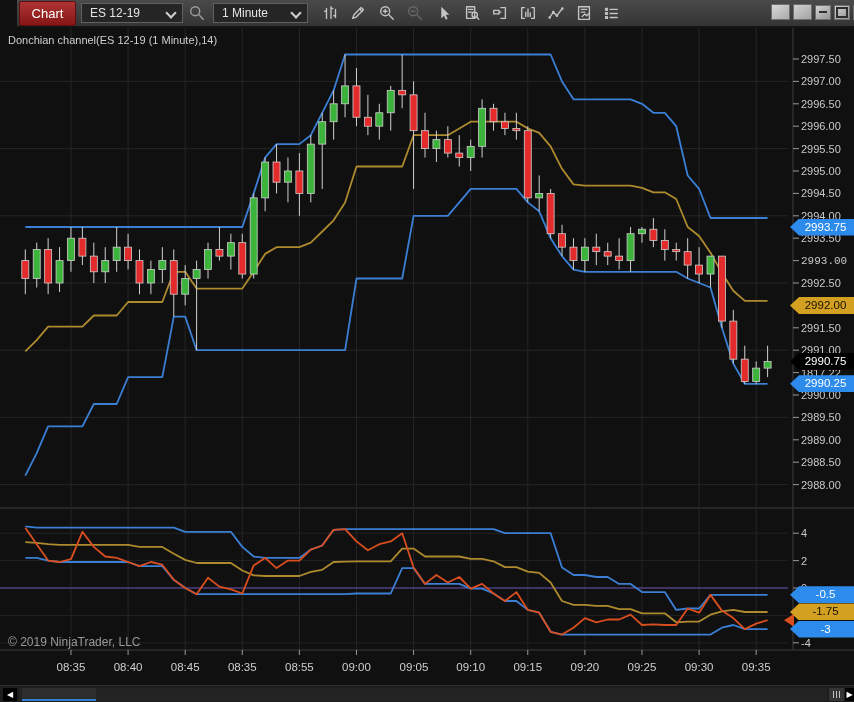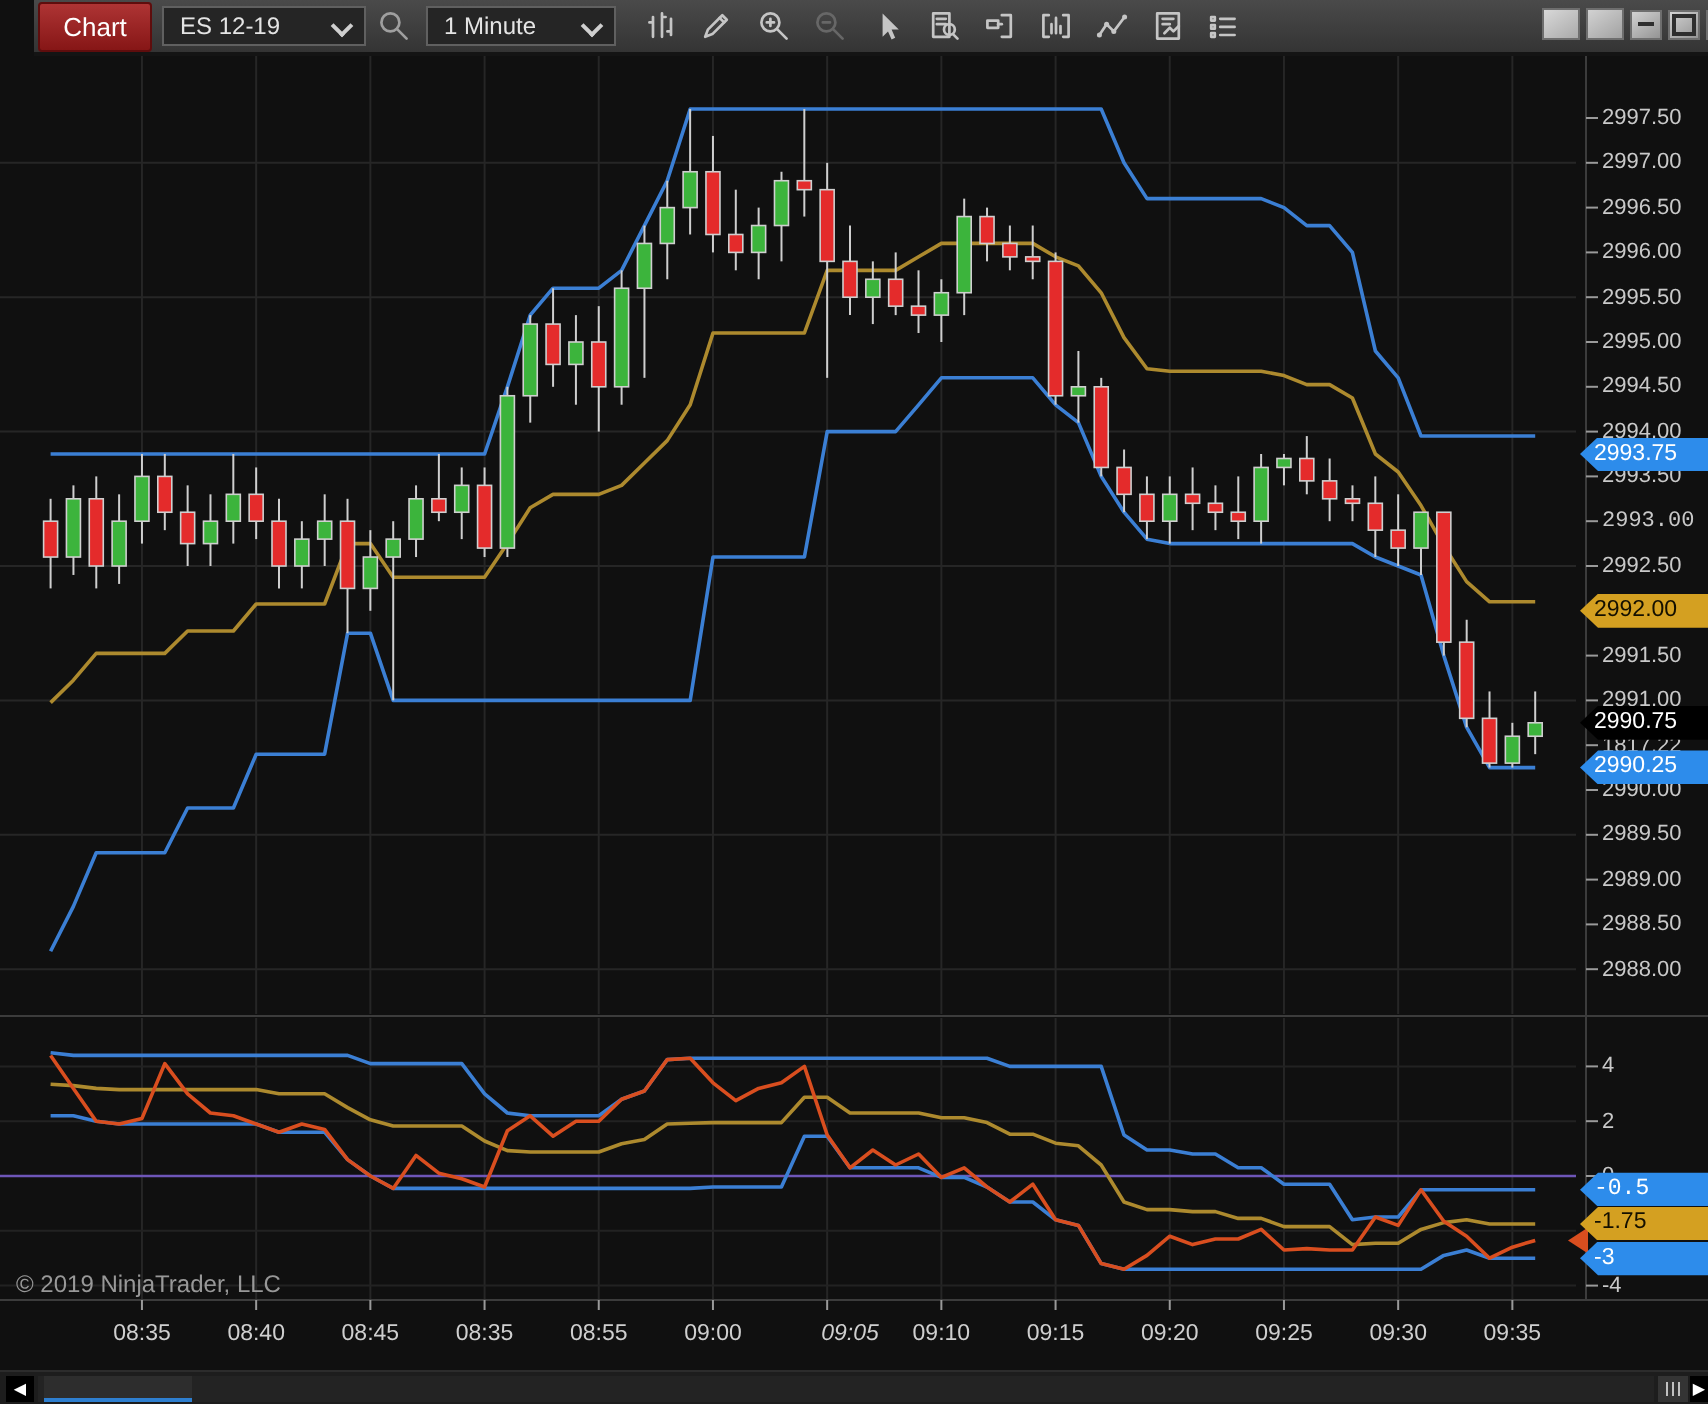--- a/index.html
+++ b/index.html
@@ -31,21 +31,21 @@
   #chart-area{position:absolute;left:0;top:28px;width:854px;height:657px;background:#101010;}
   #plot{position:absolute;left:0;top:0;}
   .panel-label{position:absolute;left:8px;color:#cfcfcf;font-size:11px;z-index:2;white-space:nowrap;}
   #price-label{top:6px;}
   #mom-label{top:485px;}
   #copyright{position:absolute;left:8px;top:607px;color:#989898;font-size:12px;z-index:2;}
   .tick-label{position:absolute;left:801px;width:52px;color:#c9c9c9;font-size:11px;line-height:12px;z-index:1;}
   .time-label{position:absolute;width:44px;text-align:center;color:#cfcfcf;font-size:11.5px;top:633px;z-index:1;}
   .marker{position:absolute;left:790px;width:64px;height:17px;z-index:3;
     clip-path:polygon(0 50%,9px 0,100% 0,100% 100%,9px 100%);
-    font-size:11.5px;line-height:17px;padding-left:7px;box-sizing:border-box;}
+    font-size:11.5px;line-height:17px;text-align:center;padding-left:7px;box-sizing:border-box;}
   #mom-arrow{position:absolute;left:784px;width:10px;height:13px;background:#d94e1f;z-index:2;
     clip-path:polygon(0 50%,100% 0,100% 100%);}
   
   #scrollbar{position:absolute;left:0;top:685px;width:854px;height:17px;background:#1d1d1d;border-top:1px solid #2c2c2c;}
   #sb-left{position:absolute;left:3px;top:2px;width:14px;height:13px;background:#000;color:#fff;
     font-size:8px;line-height:13px;text-align:center;}
   #sb-track{position:absolute;left:19px;top:2px;width:808px;height:13px;background:#232323;}
   #sb-range{position:absolute;left:3px;top:0;width:74px;height:11px;background:#2d2d2d;border-bottom:2px solid #2e7fd0;}
   #sb-grip{position:absolute;left:829px;top:2px;width:15px;height:13px;background:#343434;
     display:flex;gap:2px;align-items:center;justify-content:center;}
@@ -378,20 +378,21 @@
         <line x1="299.38" y1="622" x2="299.38" y2="627" stroke="#9a9a9a" stroke-width="1"></line>
         <line x1="356.48" y1="622" x2="356.48" y2="627" stroke="#9a9a9a" stroke-width="1"></line>
         <line x1="413.58" y1="622" x2="413.58" y2="627" stroke="#9a9a9a" stroke-width="1"></line>
         <line x1="470.68" y1="622" x2="470.68" y2="627" stroke="#9a9a9a" stroke-width="1"></line>
         <line x1="527.78" y1="622" x2="527.78" y2="627" stroke="#9a9a9a" stroke-width="1"></line>
         <line x1="584.88" y1="622" x2="584.88" y2="627" stroke="#9a9a9a" stroke-width="1"></line>
         <line x1="641.9799999999999" y1="622" x2="641.9799999999999" y2="627" stroke="#9a9a9a" stroke-width="1"></line>
         <line x1="699.0799999999999" y1="622" x2="699.0799999999999" y2="627" stroke="#9a9a9a" stroke-width="1"></line>
         <line x1="756.18" y1="622" x2="756.18" y2="627" stroke="#9a9a9a" stroke-width="1"></line>
       </svg>
+    <div class="panel-label" id="price-label">Donchian channel(ES 12-19 (1 Minute),14)</div>
     <div id="copyright">© 2019 NinjaTrader, LLC</div>
     <div id="price-axis">
         <div class="tick-label" style="top: 25px;">2997.50</div>
         <div class="tick-label" style="top: 47.4px;">2997.00</div>
         <div class="tick-label" style="top: 69.8px;">2996.50</div>
         <div class="tick-label" style="top: 92.2px;">2996.00</div>
         <div class="tick-label" style="top: 114.6px;">2995.50</div>
         <div class="tick-label" style="top: 137px;">2995.00</div>
         <div class="tick-label" style="top: 159.4px;">2994.50</div>
         <div class="tick-label" style="top: 181.8px;">2994.00</div>
@@ -415,34 +416,34 @@
         <div class="tick-label" style="top: 581.4px;">-2</div>
         <div class="tick-label" style="top: 608.8px;">-4</div>
       </div>
     <div id="time-axis">
         <div class="time-label" style="left: 48.98px;">08:35</div>
         <div class="time-label" style="left: 106.08px;">08:40</div>
         <div class="time-label" style="left: 163.18px;">08:45</div>
         <div class="time-label" style="left: 220.28px;">08:35</div>
         <div class="time-label" style="left: 277.38px;">08:55</div>
         <div class="time-label" style="left: 334.48px;">09:00</div>
-        <div class="time-label" style="left: 403px; font-style: italic;">09:05</div>
+        <div class="time-label" style="left: 392px;">09:05</div>
         <div class="time-label" style="left: 448.68px;">09:10</div>
         <div class="time-label" style="left: 505.78px;">09:15</div>
         <div class="time-label" style="left: 562.88px;">09:20</div>
         <div class="time-label" style="left: 619.98px;">09:25</div>
         <div class="time-label" style="left: 677.08px;">09:30</div>
         <div class="time-label" style="left: 734.18px;">09:35</div>
       </div>
     <div id="markers">
         <div class="marker" style="top: 190.5px; background: rgb(45, 140, 235); color: rgb(255, 255, 255);">2993.75</div>
         <div class="marker" style="top: 268.9px; background: rgb(212, 160, 33); color: rgb(20, 16, 0);">2992.00</div>
         <div class="marker" style="top: 324.9px; background: rgb(0, 0, 0); color: rgb(255, 255, 255);">2990.75</div>
         <div class="marker" style="top: 347.3px; background: rgb(45, 140, 235); color: rgb(255, 255, 255);">2990.25</div>
-        <div class="marker" style="top: 558.35px; background: rgb(45, 140, 235); color: rgb(255, 255, 255); font-family: Liberation Mono, monospace;">-0.5</div>
+        <div class="marker" style="top: 558.35px; background: rgb(45, 140, 235); color: rgb(255, 255, 255);">-0.5</div>
         <div class="marker" style="top: 575.475px; background: rgb(212, 160, 33); color: rgb(20, 16, 0);">-1.75</div>
         <div class="marker" style="top: 592.6px; background: rgb(45, 140, 235); color: rgb(255, 255, 255);">-3</div>
       </div>
     <div id="mom-arrow" style="top: 585.695px;"></div>
   </div>
 
   <div id="scrollbar">
     <div id="sb-left">◀</div>
     <div id="sb-track">
       <div id="sb-range"></div>

